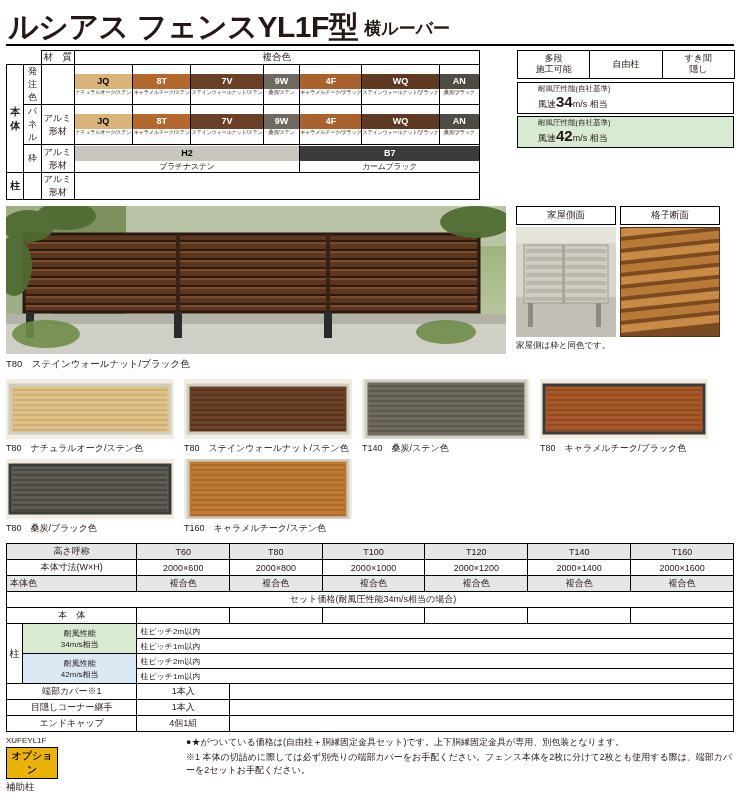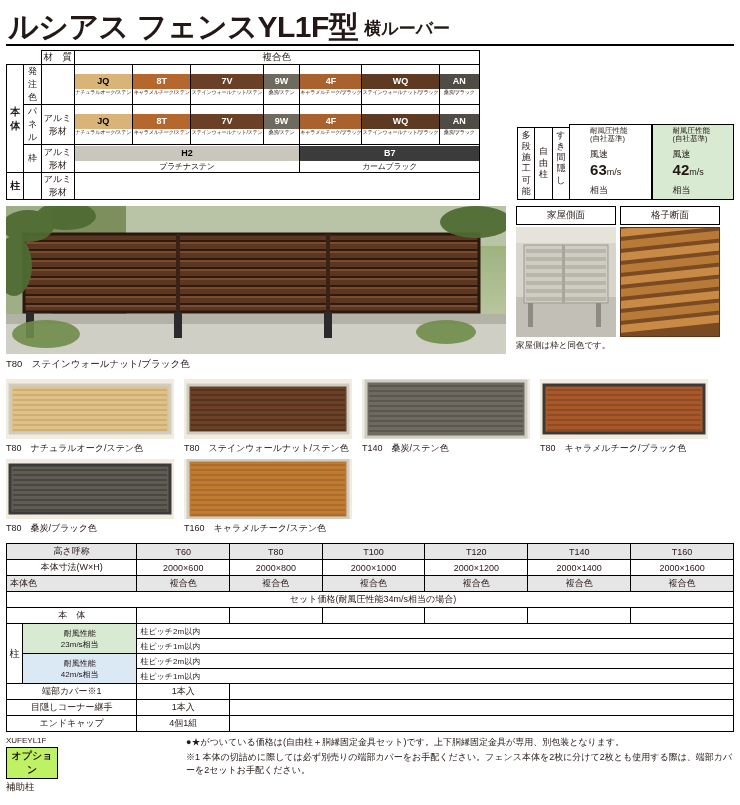--- a/index.html
+++ b/index.html
@@ -44,21 +44,21 @@
   .cell-sub { width:36px; font-size:9px; }
   .cell-mat { width:66px; font-size:9px; }
   .swatch {
     width:62px; height:28px; position:relative;
   }
   .swatch .bar { height:15px; width:100%; display:flex; align-items:center; justify-content:center;
                  font-size:9px; color:#fff; font-weight:bold; }
   .swatch .cap { font-size:5.2px; line-height:1.15; padding-top:1px; white-space:nowrap; letter-spacing:-0.3px; }
 
   
-  .badges { margin-left:2px; display:flex; flex-direction:row; width:228px;align-items:flex-end; }
+  .badges { margin-left:2px; display:flex; flex-direction:column; width:228px; }
   .badge-row { display:flex; }
   .badge {
     border:1px solid #000; font-size:9px; text-align:center;
     padding:2px 0; flex:1; margin-right:-1px; line-height:1.25;
   }
   .wind-box { border:1px solid #000; border-top:none; margin-top:2px; padding:2px 20px; }
   .wind-line { font-size:7.5px; line-height:1.1; }
   .wind-big { font-size:15px; font-weight:bold; }
   .wind-green { background:#d9ead3; }
 
@@ -92,21 +92,21 @@
   .vcell { width:16px; font-size:10px; }
   .green-cell { background:#d9ead3; font-size:8px; }
   .blue-cell { background:#dbe9f5; font-size:8px; }
   .small8 { font-size:8px; }
 
   
   .footer { display:flex; padding: 4px 6px 0 6px; }
   .foot-left { width:176px; }
   .foot-code { font-size:8px; }
   .opt-box {
-    border:1px solid #000; background:#bef264; width:52px; text-align:center;
+    border:1px solid #000; background:#eab308; width:52px; text-align:center;
     font-size:10px; font-weight:bold; padding:1px 0; margin-top:2px;
   }
   .opt-item { font-size:9.5px; margin-top:2px; }
   .foot-right { flex:1; font-size:9px; line-height:1.45; padding-left:4px; }
   .foot-right .p1 { text-indent:0; }
   .foot-right .p2 { margin-top:2px; }
 </style>
 </head>
 <body>
 
@@ -222,21 +222,21 @@
         <div class="badge" style="display:flex;align-items:center;justify-content:center">
           <span>自由柱</span>
         </div>
         <div class="badge">
           <div>すき間</div>
           <div>隠し</div>
         </div>
       </div>
       <div class="wind-box" style="margin-top:3px;border-top:1px solid #000;">
         <div class="wind-line">耐風圧性能(自社基準)</div>
-        <div><span style="font-size:9px">風速</span><span class="wind-big">63</span><span style="font-size:9px">m/s 相当</span></div>
+        <div><span style="font-size:9px">風速</span><span class="wind-big">34</span><span style="font-size:9px">m/s 相当</span></div>
       </div>
       <div class="wind-box wind-green" style="margin-top:2px;border-top:1px solid #000;">
         <div class="wind-line">耐風圧性能(自社基準)</div>
         <div><span style="font-size:9px">風速</span><span class="wind-big">42</span><span style="font-size:9px">m/s 相当</span></div>
       </div>
     </div>
   </div>
 
   <div class="photo-row">
     <div class="main-photo">
@@ -504,21 +504,21 @@
       <td></td>
       <td></td>
       <td></td>
       <td></td>
       <td></td>
     </tr>
     <tr>
       <td class="vcell" rowspan="4">柱</td>
       <td class="green-cell" rowspan="2">
         <div>耐風性能</div>
-        <div>23m/s相当</div>
+        <div>34m/s相当</div>
       </td>
       <td colspan="6" style="text-align:left;padding-left:3px" class="small8">柱ピッチ2m以内</td>
     </tr>
     <tr>
       <td colspan="6" style="text-align:left;padding-left:3px" class="small8">柱ピッチ1m以内</td>
     </tr>
     <tr>
       <td class="blue-cell" rowspan="2">
         <div>耐風性能</div>
         <div>42m/s相当</div>

